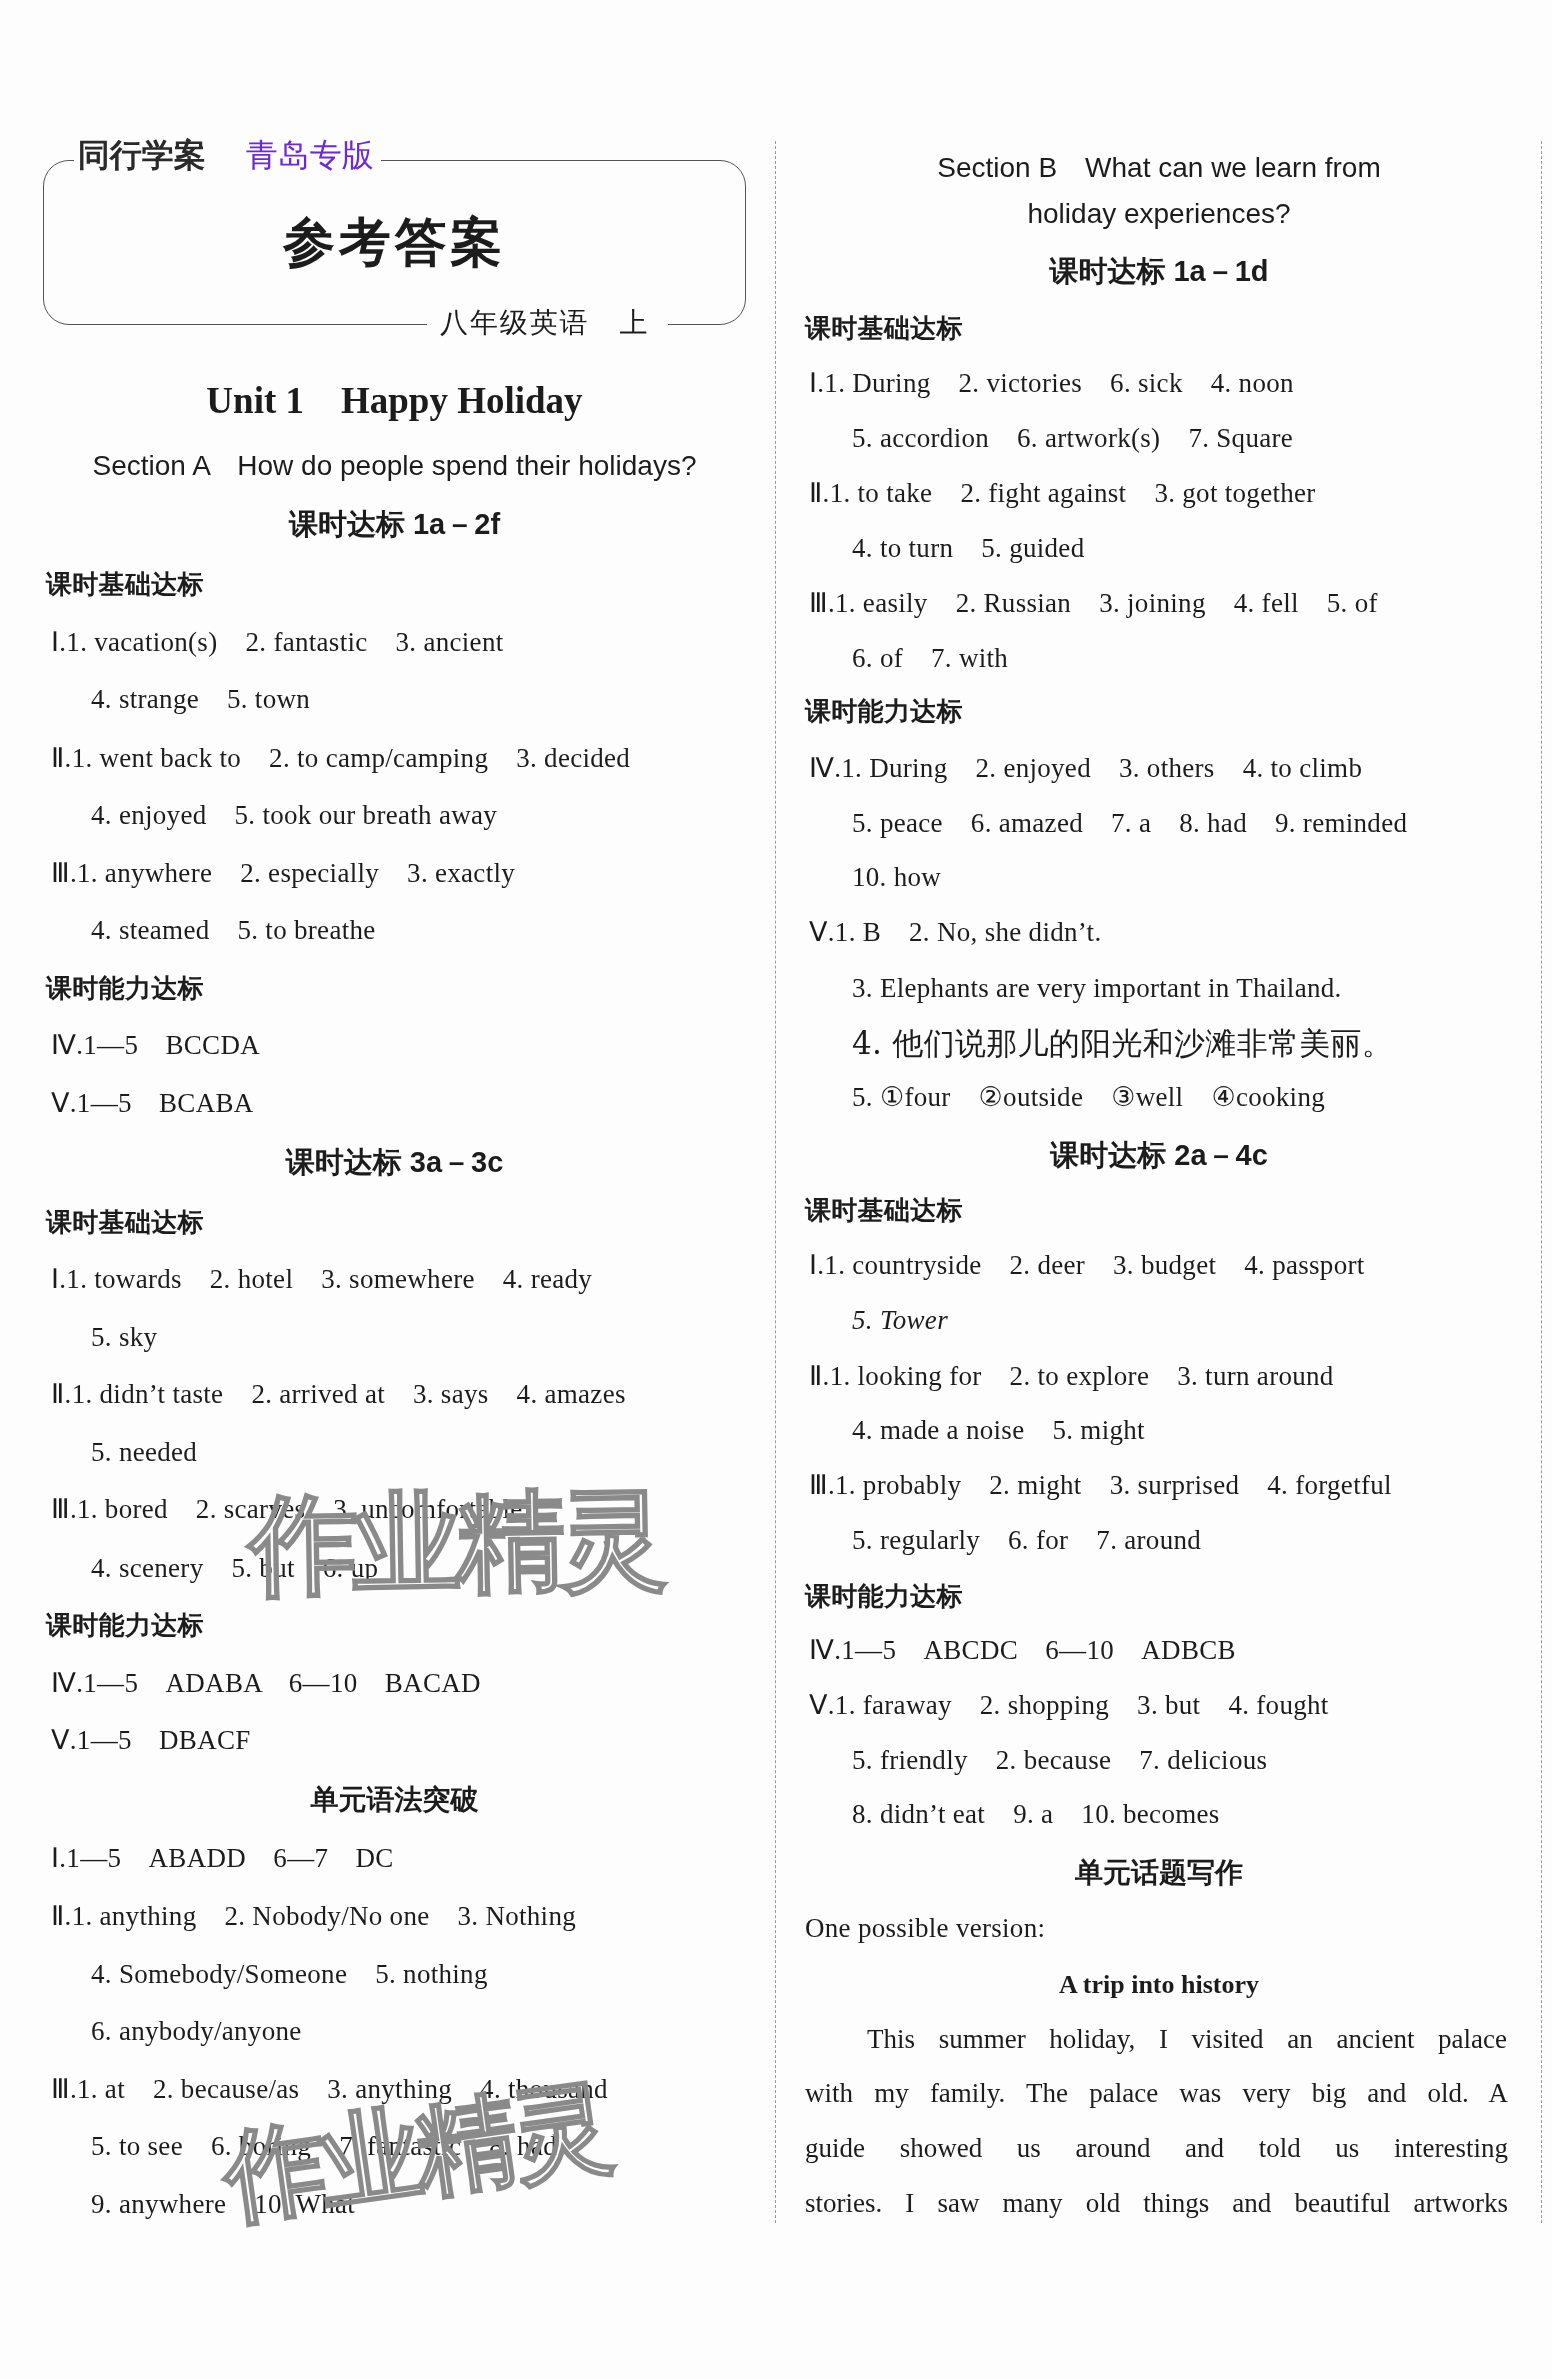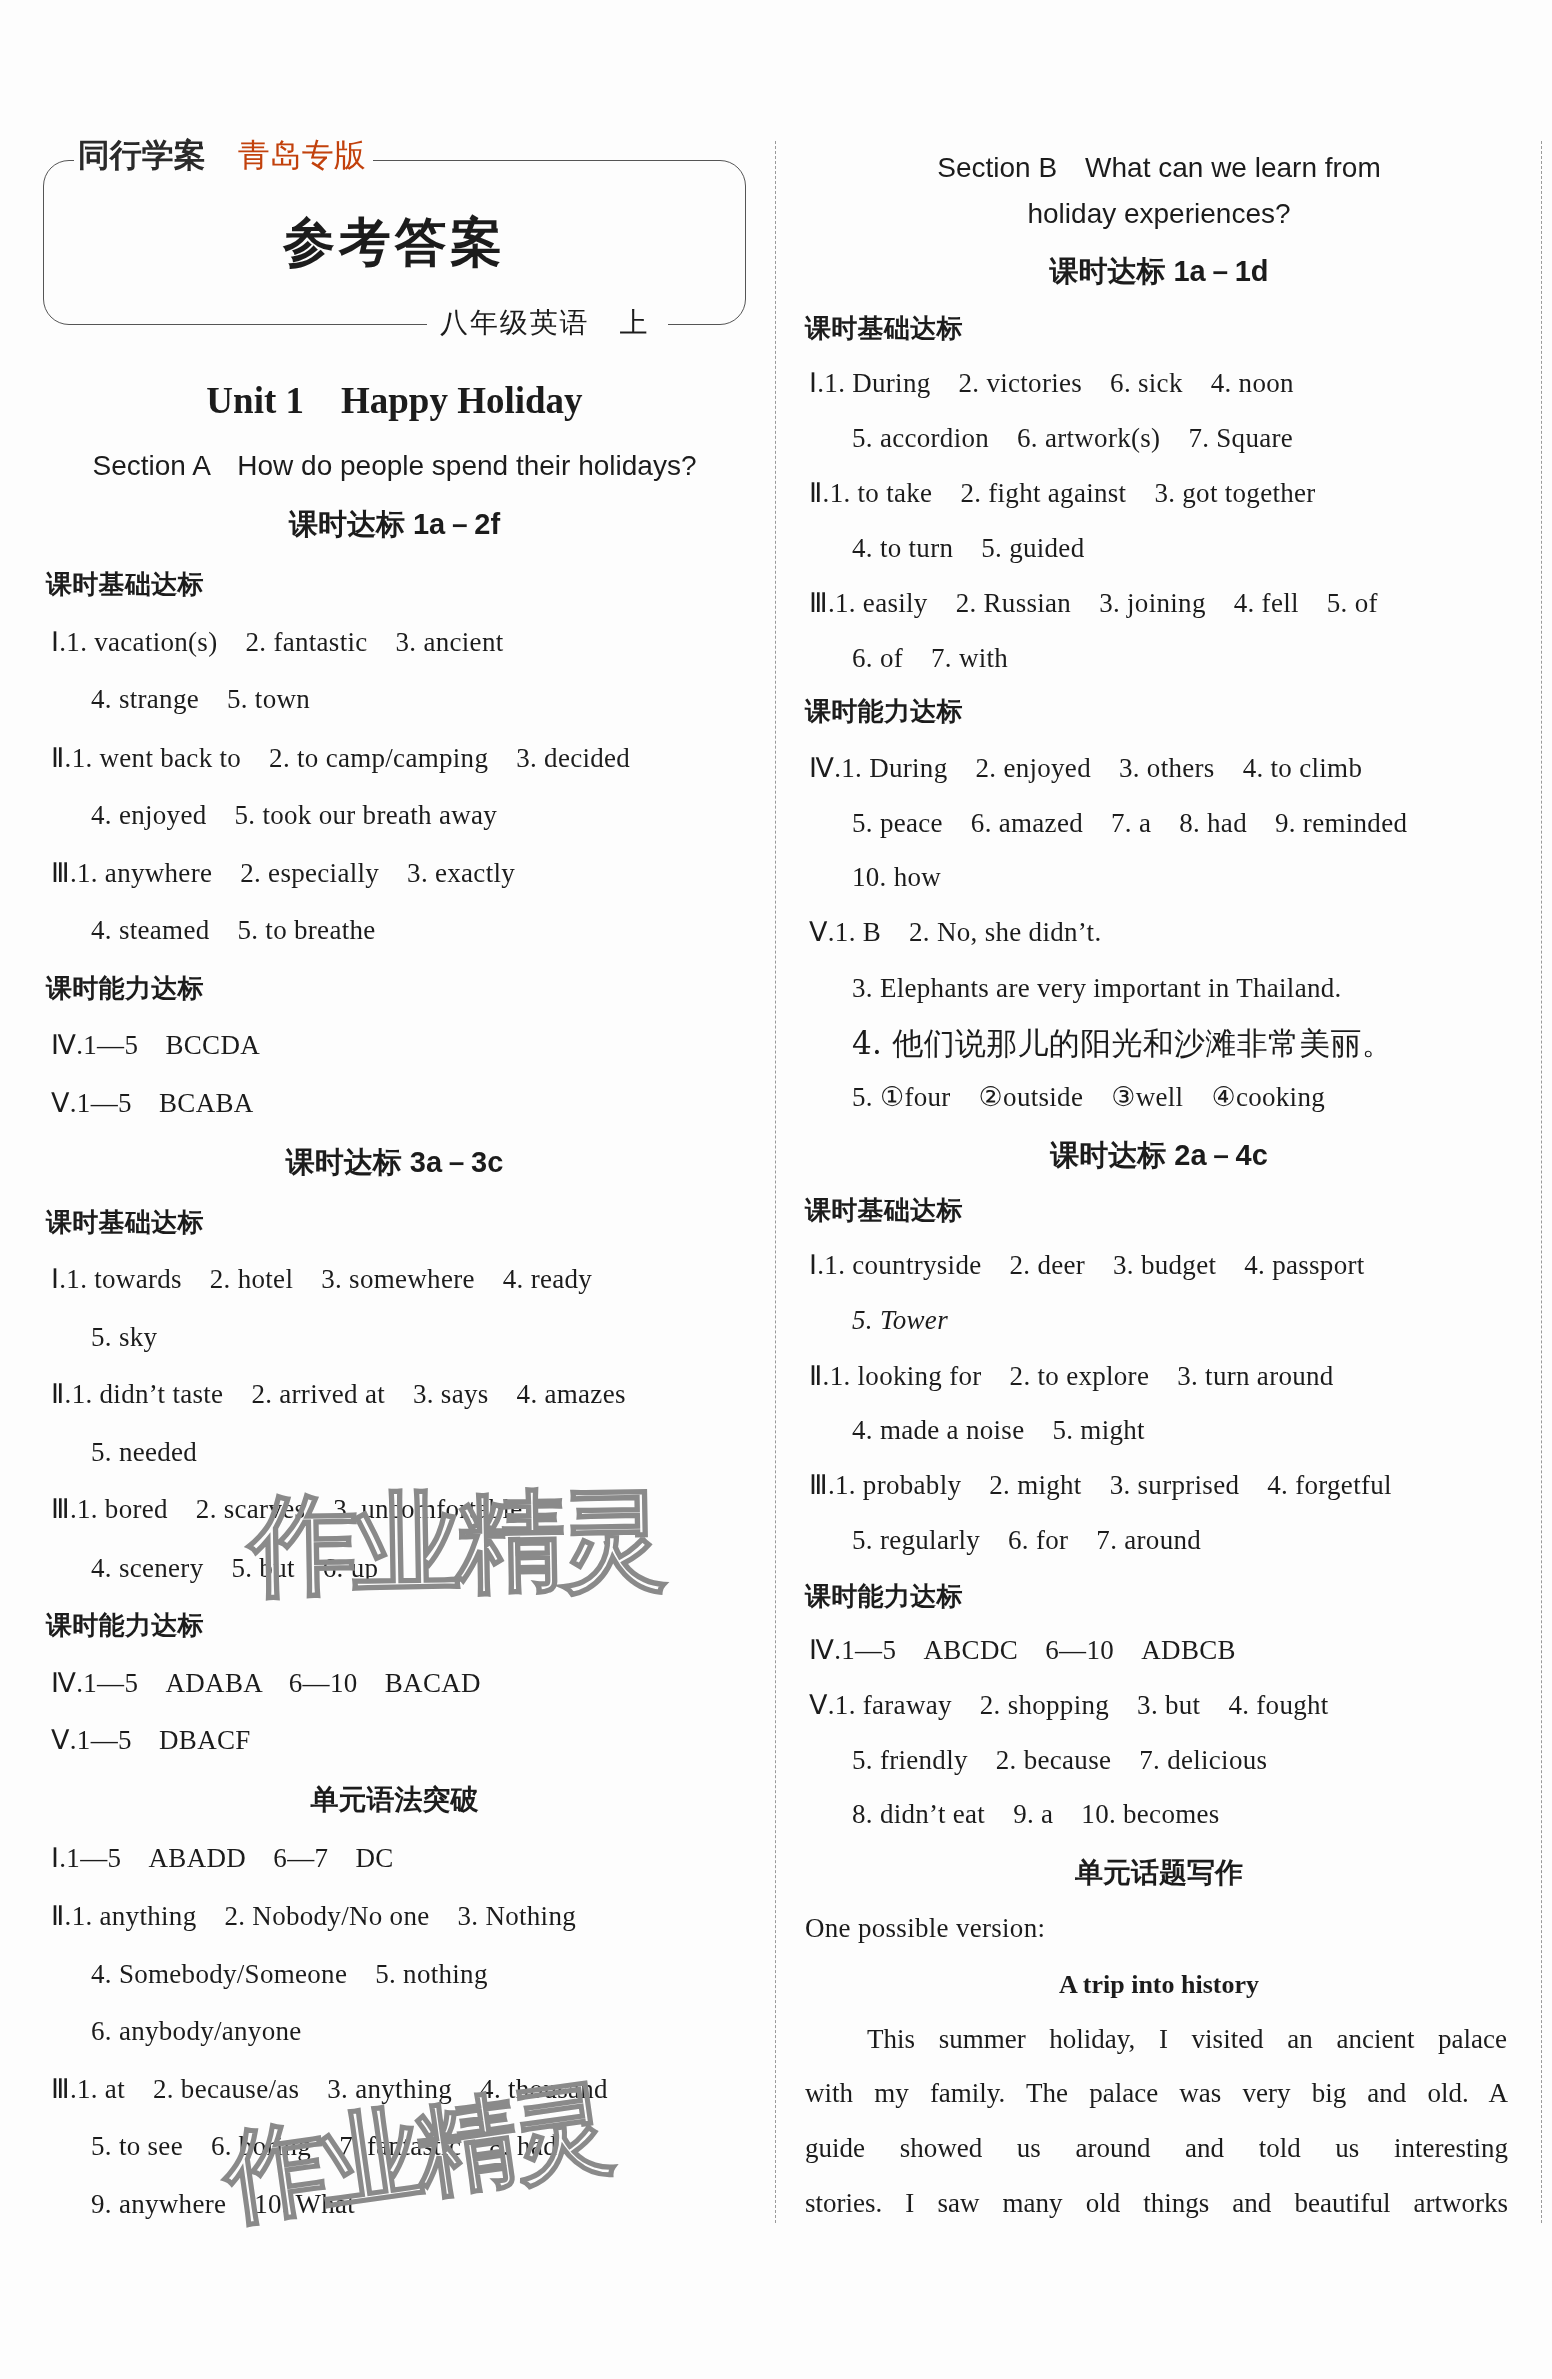--- a/index.html
+++ b/index.html
@@ -18,21 +18,21 @@
   .sub-head { font-family: "Liberation Sans", "DejaVu Sans", sans-serif; font-size: 29px; font-weight: bold; }
   .unit-title { font-family: "Liberation Serif", serif; font-weight: bold; font-size: 37px; }
   .sec-head-cjk { font-family: "DejaVu Sans", sans-serif; font-weight: bold; font-size: 28px; }
   
   .hbox {
     position: absolute; left: 43px; top: 160px; width: 703px; height: 165px;
     border: 1.9px solid #555; border-radius: 26px; box-sizing: border-box;
   }
   .brand { position: absolute; left: 74px; top: 135px; font-family: "DejaVu Sans", sans-serif; font-size: 32px; line-height: 41px; background: #fdfdfd; padding: 0 7.4px 0 3.7px; }
   .brand b { font-weight: bold; color: #2a2a2a; }
-  .brand span { color: #c2410c; margin-left: 32px; }
+  .brand span { color: #6d28d9; margin-left: 40px; }
   .big-title { position: absolute; left: 43px; width: 703px; top: 209px; text-align: center; font-family: "DejaVu Serif", serif; font-weight: bold; font-size: 52px; letter-spacing: 3.7px; line-height: 65px; }
   .grade { position: absolute; left: 427px; top: 304px; font-family: "DejaVu Serif", serif; font-size: 28px; line-height: 37px; background: #fdfdfd; padding: 0 18.6px 0 13px; letter-spacing: 1.9px; }
   .divider { position: absolute; width: 0; border-left: 1.9px dashed #9a9a9a; }
   .para { position: absolute; left: 805px; width: 703px; font-size: 27px; line-height: 37px; transform: translateY(-18.6px); text-align: justify; text-align-last: justify; white-space: nowrap; }
   .watermark { position: absolute; font-family: "DejaVu Sans", sans-serif; font-weight: bold; color: transparent; -webkit-text-stroke: 1.9px #8a8a8a; letter-spacing: -5.6px; white-space: nowrap; }
   .italic { font-style: italic; }
 </style>
 </head>
 <body>
 

